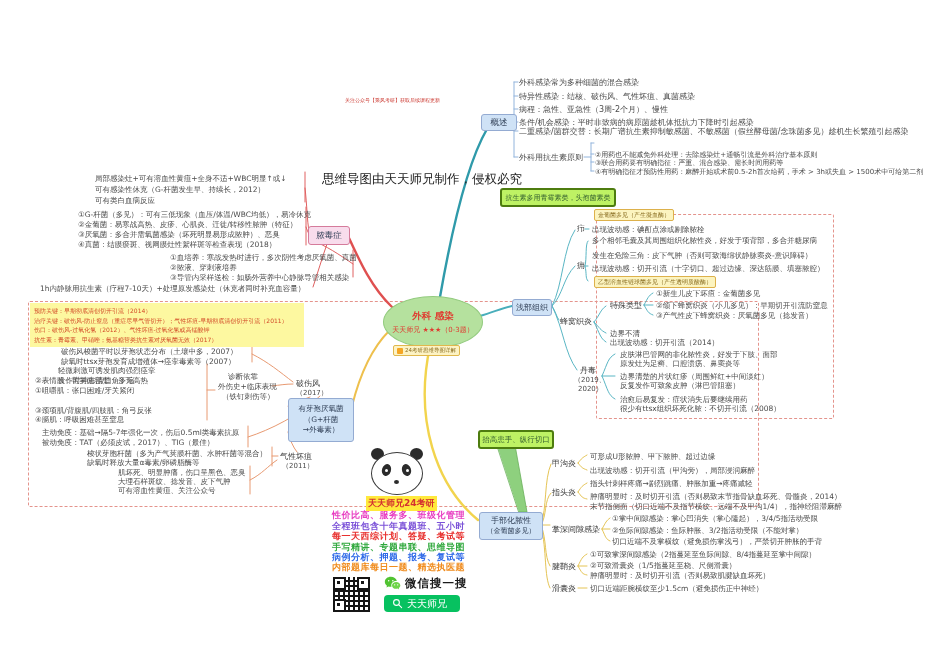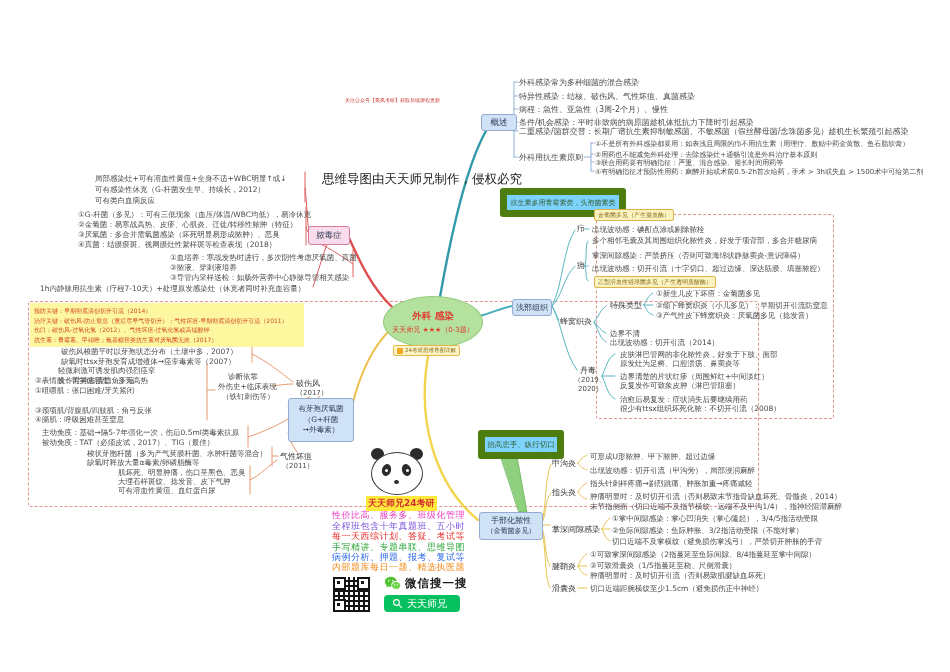--- a/index.html
+++ b/index.html
@@ -8,41 +8,41 @@
   svg.wires{position:absolute;left:0;top:0;z-index:1}
   .dash{position:absolute;border:1px dashed #e4938c;border-radius:2px;z-index:0}
   .t{position:absolute;white-space:nowrap;font-size:7.5px;color:#4b4b4b;line-height:1.2;z-index:2}
   .t8{font-size:8px}
   .t7{font-size:7px}
   .lbl{font-size:8px;color:#3a3a3a}
   .node{position:absolute;display:flex;align-items:center;justify-content:center;border-radius:3px;
         font-size:8.5px;color:#2f3e55;z-index:3;white-space:nowrap}
   .blue{background:#cfe2f6;border:1px solid #94abd2}
   .pink{background:#f8dcec;border:1px solid #d57b9b}
-  .greenbox{background:#7dd3fc;border:7px solid #4d7c0f;color:#315c2e}
+  .greenbox{background:#bef264;border:2px solid #4d7c0f;color:#315c2e}
   .ytag{position:absolute;background:#fcf4c0;border:1px solid #ddb14b;color:#8a6e22;font-size:6px;
         line-height:1;padding:2px 3px;border-radius:2px;z-index:3;white-space:nowrap}
   .col{display:flex;flex-direction:column;align-items:center;justify-content:center}
   #central{position:absolute;left:383px;top:296px;width:98px;height:50px;background:#b5e19e;
            border:1px solid #93cb7f;border-radius:50%;z-index:3}
   #central .t1{font-size:9.5px;font-weight:bold;color:#e03a30;white-space:nowrap}
   #central .t2{font-size:7px;color:#e03a30;margin-top:2px;white-space:nowrap}
   #tag24{position:absolute;left:393px;top:345px;background:#fdf3c4;border:1px solid #e0b84d;
          border-radius:2px;display:flex;align-items:center;gap:2px;padding:1px 3px;z-index:3}
   #tag24 .ic{width:6px;height:6px;background:#f5a623;border-radius:1px;display:inline-block}
   #tag24 span{font-size:5.5px;color:#8a6e22;white-space:nowrap}
   #tbox{position:absolute;left:30px;top:303px;width:266px;background:#fdf8a0;padding:3px 4px;z-index:2}
   #tbox div{font-size:6px;color:#d24a28;line-height:1.6;white-space:nowrap}
   .wm-big{position:absolute;left:322px;top:171px;font-size:12.5px;color:#222;font-weight:500;
           white-space:nowrap;z-index:2}
   .wm-small{position:absolute;left:345px;top:97px;font-size:5px;color:#cc3b33;white-space:nowrap;z-index:2}
   
   .ad-title{position:absolute;left:366px;top:496px;background:#ffe93c;color:#d43030;font-weight:bold;
             font-size:9px;padding:1px 2px;z-index:2;white-space:nowrap}
-  #ad-lines .ad-line{position:absolute;left:332px;font-size:9px;font-weight:400;letter-spacing:.5px;
+  #ad-lines .ad-line{position:absolute;left:332px;font-size:9px;font-weight:700;letter-spacing:.5px;
             white-space:nowrap;z-index:2}
   #ad-lines .ad-line:nth-child(1){top:509px;color:#e83ec2}
   #ad-lines .ad-line:nth-child(2){top:520px;color:#7b52d8}
   #ad-lines .ad-line:nth-child(3){top:530px;color:#e8312f}
   #ad-lines .ad-line:nth-child(4){top:541px;color:#2fa83c}
   #ad-lines .ad-line:nth-child(5){top:551px;color:#2f6ae8}
   #ad-lines .ad-line:nth-child(6){top:561px;color:#f08c1e}
   
   .qr{position:absolute;left:333px;top:577px;width:37px;height:35px;background-color:#fff;
       background-image:repeating-linear-gradient(90deg,#161616 0 2px,transparent 2px 5px),
@@ -175,21 +175,20 @@
     <span>24考研思维导图详解</span>
   </div>
 
   <div class="node blue" style="left:481px;top:114px;width:34px;height:15px">概述</div>
   <div class="t t8" style="left:519px;top:78px">外科感染常为多种细菌的混合感染</div>
   <div class="t t8" style="left:519px;top:92px">特异性感染：结核、破伤风、气性坏疽、真菌感染</div>
   <div class="t t8" style="left:519px;top:105px">病程：急性、亚急性（3周-2个月）、慢性</div>
   <div class="t t8" style="left:519px;top:118px">条件/机会感染：平时非致病的病原菌趁机体抵抗力下降时引起感染</div>
   <div class="t t8" style="left:519px;top:127px">二重感染/菌群交替：长期广谱抗生素抑制敏感菌、不敏感菌（假丝酵母菌/念珠菌多见）趁机生长繁殖引起感染</div>
   <div class="t t8" style="left:519px;top:153px">外科用抗生素原则</div>
-  <div class="t t7" style="left:595px;top:140px">①不是所有外科感染都要用：如表浅且局限的疖不用抗生素（用理疗、敷贴中药金黄散、鱼石脂软膏）</div>
   <div class="t t7" style="left:595px;top:151px">②用药也不能减免外科处理：去除感染灶+通畅引流是外科治疗基本原则</div>
   <div class="t t7" style="left:595px;top:159px">③联合用药要有明确指征：严重、混合感染、需长时间用药等</div>
   <div class="t t7" style="left:595px;top:168px">④有明确指征才预防性用药：麻醉开始或术前0.5-2h首次给药，手术 &gt; 3h或失血 &gt; 1500术中可给第二剂</div>
 
   <div class="node pink" style="left:308px;top:226px;width:40px;height:17px">脓毒症</div>
   <div class="t" style="left:95px;top:174px">局部感染灶+可有溶血性黄疸+全身不适+WBC明显↑或↓</div>
   <div class="t" style="left:95px;top:185px">可有感染性休克（G-杆菌发生早、持续长，2012）</div>
   <div class="t" style="left:95px;top:196px">可有类白血病反应</div>
   <div class="t" style="left:78px;top:210px">①G-杆菌（多见）：可有三低现象（血压/体温/WBC均低），易冷休克</div>
   <div class="t" style="left:78px;top:220px">②金葡菌：易寒战高热、皮疹、心肌炎、迁徙/转移性脓肿（特征）</div>
@@ -200,21 +199,21 @@
   <div class="t" style="left:170px;top:273px">③导管内采样送检：如肠外营养中心静脉导管相关感染</div>
   <div class="t" style="left:40px;top:284px">1h内静脉用抗生素（疗程7-10天）+处理原发感染灶（休克者同时补充血容量）</div>
 
   <div class="node greenbox" style="left:500px;top:188px;width:112px;height:15px;font-size:7px">抗生素多用青霉素类，头孢菌素类</div>
   <div class="node blue" style="left:512px;top:299px;width:38px;height:15px;font-size:8px">浅部组织</div>
   <div class="ytag" style="left:594px;top:209px">金葡菌多见（产生凝血酶）</div>
   <div class="t lbl" style="left:577px;top:224px">疖</div>
   <div class="t" style="left:592px;top:225px">出现波动感：碘酊点涂或剔除脓栓</div>
   <div class="t lbl" style="left:577px;top:261px">痈</div>
   <div class="t" style="left:592px;top:236px">多个相邻毛囊及其周围组织化脓性炎，好发于项背部，多合并糖尿病</div>
-  <div class="t" style="left:592px;top:251px">掌深间隙感染：严禁挤压（否则可致海绵状静脉窦炎-意识障碍）</div>
+  <div class="t" style="left:592px;top:251px">发生在危险三角：皮下气肿（否则可致海绵状静脉窦炎-意识障碍）</div>
   <div class="t" style="left:592px;top:264px">出现波动感：切开引流（十字切口、超过边缘、深达筋膜、填塞脓腔）</div>
   <div class="ytag" style="left:594px;top:276px">乙型溶血性链球菌多见（产生透明质酸酶）</div>
   <div class="t lbl" style="left:560px;top:317px">蜂窝织炎</div>
   <div class="t lbl" style="left:610px;top:301px">特殊类型</div>
   <div class="t" style="left:656px;top:289px">①新生儿皮下坏疽：金葡菌多见</div>
   <div class="t" style="left:656px;top:301px">②颌下蜂窝织炎（小儿多见）：早期切开引流防窒息</div>
   <div class="t" style="left:656px;top:311px">③产气性皮下蜂窝织炎：厌氧菌多见（捻发音）</div>
   <div class="t" style="left:610px;top:329px">边界不清</div>
   <div class="t" style="left:610px;top:338px">出现波动感：切开引流（2014）</div>
   <div class="t lbl" style="left:580px;top:366px">丹毒</div>
@@ -252,21 +251,21 @@
   <div class="t" style="left:42px;top:428px">主动免疫：基础→隔5-7年强化一次，伤后0.5ml类毒素抗原</div>
   <div class="t" style="left:42px;top:438px">被动免疫：TAT（必须皮试，2017）、TIG（最佳）</div>
   <div class="t lbl" style="left:296px;top:379px">破伤风</div>
   <div class="t t7" style="left:296px;top:389px">（2017）</div>
   <div class="t lbl" style="left:280px;top:452px">气性坏疽</div>
   <div class="t t7" style="left:282px;top:462px">（2011）</div>
   <div class="t" style="left:87px;top:449px">梭状芽胞杆菌（多为产气荚膜杆菌、水肿杆菌等混合）</div>
   <div class="t" style="left:87px;top:458px">缺氧时释放大量α毒素/卵磷脂酶等</div>
   <div class="t" style="left:118px;top:468px">肌坏死、明显肿痛，伤口呈黑色、恶臭</div>
   <div class="t" style="left:118px;top:477px">大理石样斑纹、捻发音、皮下气肿</div>
-  <div class="t" style="left:118px;top:486px">可有溶血性黄疸、血红蛋白尿</div>
+  <div class="t" style="left:118px;top:486px">可有溶血性黄疸、关注公众号</div>
 
   <div class="node greenbox" style="left:478px;top:430px;width:72px;height:15px;font-size:7.5px">抬高患手、纵行切口</div>
   <div class="node blue col" style="left:479px;top:512px;width:62px;height:26px;font-size:8px;line-height:1.3">
     <span>手部化脓性</span>
     <span style="font-size:7px">（金葡菌多见）</span>
   </div>
   <div class="t lbl" style="left:552px;top:459px">甲沟炎</div>
   <div class="t" style="left:590px;top:452px">可形成U形脓肿、甲下脓肿、超过边缘</div>
   <div class="t" style="left:590px;top:466px">出现波动感：切开引流（甲沟旁），局部浸润麻醉</div>
   <div class="t lbl" style="left:552px;top:488px">指头炎</div>

